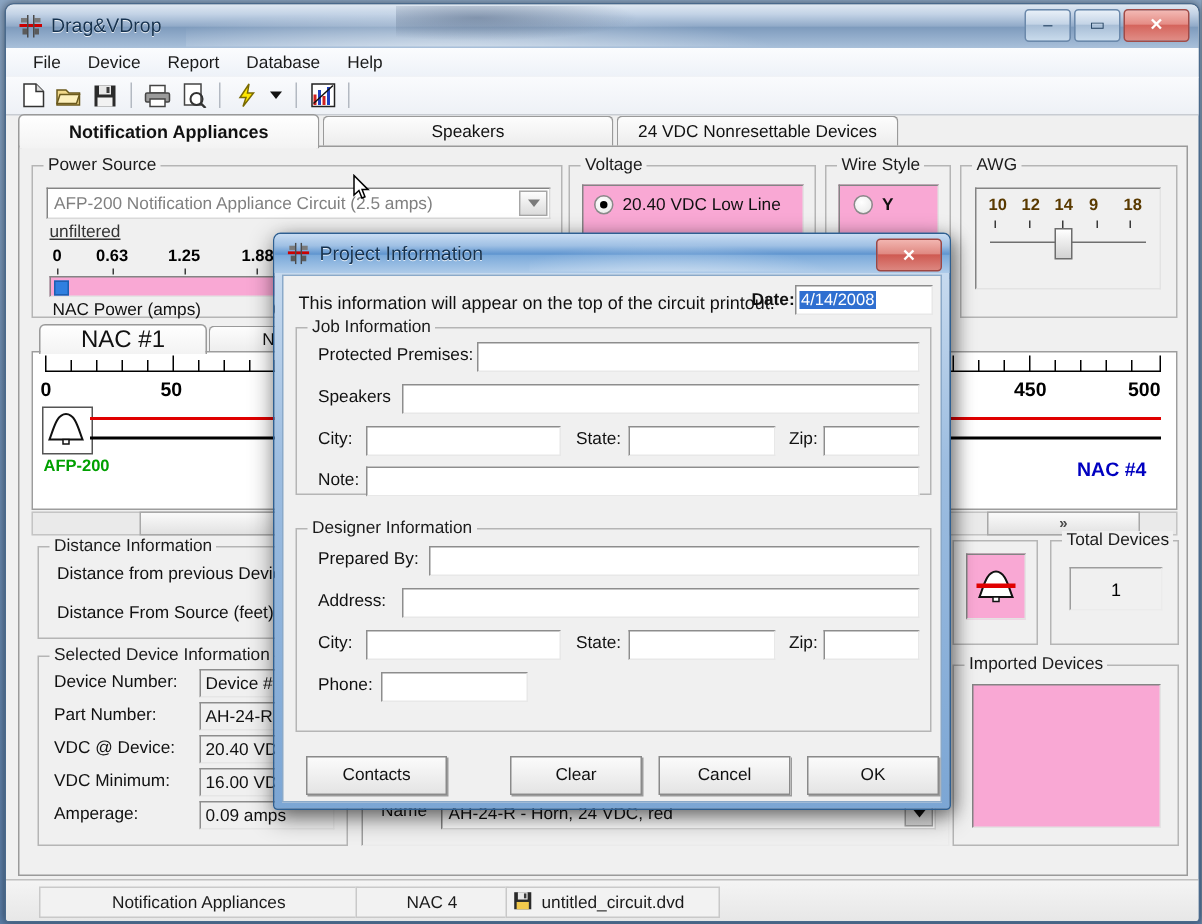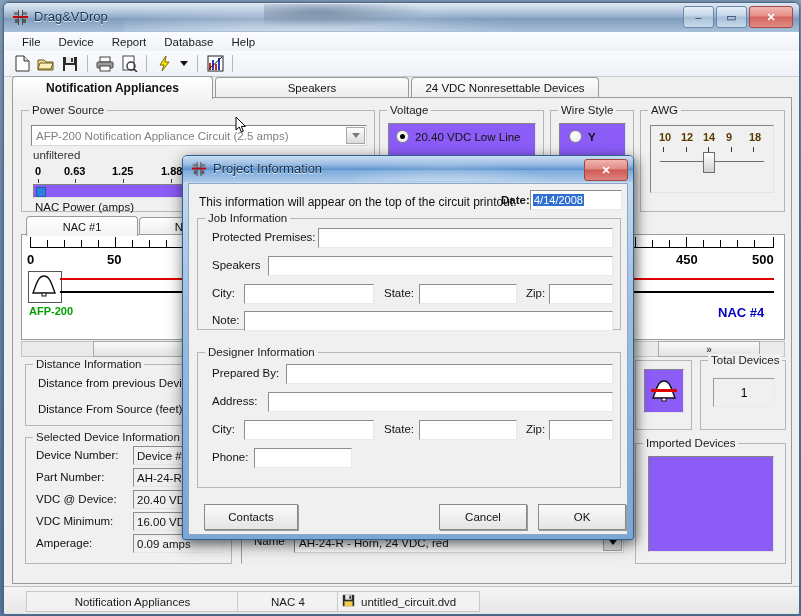--- a/index.html
+++ b/index.html
@@ -89,21 +89,21 @@
     position:absolute;left:8px;top:94px;width:778px;height:485px;
     background:#f0f0f0;border:1px solid #9a9a9a;border-top:1px solid #9a9a9a;
   }
   
   .grp{position:absolute;border:1px solid #b5b5b5;}
   .grp>.cap{
     position:absolute;top:-7px;left:7px;background:#f0f0f0;padding:0 3px;
     font-size:11.5px;color:#1b1b1b;white-space:nowrap;
   }
   .inset{
-    background:#8b5cf6;border:1px solid #848484;
+    background:#f9a8d4;border:1px solid #848484;
     border-right-color:#e3e3e3;border-bottom-color:#e3e3e3;
   }
   .ro{background:#f0f0f0;}
   .sunken{
     border:1px solid #9d9d9d;border-right-color:#ebebeb;border-bottom-color:#ebebeb;
     background:#f0f0f0;
   }
   
   .combo{
     position:absolute;background:#fff;border:1px solid #848484;
@@ -334,21 +334,21 @@
       <div class="grp" style="left:8px;top:12px;width:352px;height:100px;">
         <span class="cap">Power Source</span>
 
         <div class="combo" style="left:9px;top:14px;width:334px;height:19px;">
           <span class="txt">AFP-200 Notification Appliance Circuit (2.5 amps)</span>
           <span class="arrow">
               <span class="caret"></span>
             </span>
         </div>
 
-        <div class="fld" style="left:11px;top:38px;color:#333;">unfiltered</div>
+        <div class="fld" style="left:11px;top:38px;color:#333;text-decoration:underline;">unfiltered</div>
 
         <div class="ticklbl" style="left:13px;top:54px;">0</div>
         <div class="ticklbl" style="left:42px;top:54px;">0.63</div>
         <div class="ticklbl" style="left:90px;top:54px;">1.25</div>
         <div class="ticklbl" style="left:139px;top:54px;">1.88</div>
         <div class="ticklbl" style="left:192px;top:54px;">2.5</div>
 
         <div class="tick" style="left:16px;top:68px;"></div>
         <div class="tick" style="left:53px;top:68px;"></div>
         <div class="tick" style="left:101px;top:68px;"></div>
@@ -397,21 +397,21 @@
           <div class="tick" style="left:57px;top:21px;height:5px;"></div>
           <div class="tick" style="left:80px;top:21px;height:5px;"></div>
           <div class="tick" style="left:102px;top:21px;height:5px;"></div>
 
           <div class="sliderline" style="left:9px;top:35px;width:104px;"></div>
           <div class="thumb" style="left:52px;top:26px;width:10px;height:19px;"></div>
         </div>
       </div>
 
       <div style="position:absolute;left:8px;top:118px;width:352px;height:19px;">
-        <div class="tab sel" style="left:5px;top:0;width:110px;height:19px;font-weight:normal;font-size:11px;">
+        <div class="tab sel" style="left:5px;top:0;width:110px;height:19px;font-weight:normal;font-size:16px;">
           <span>NAC #1</span>
         </div>
         <div class="tab" style="left:118px;top:1px;width:110px;height:18px;">
           <span>NAC #2</span>
         </div>
       </div>
 
       <div class="canvaswrap" style="left:8px;top:136px;width:345px;height:104px;">
         <div class="rulerline" style="top:12px;left:8px;width:337px;"></div>
         <div class="rtick" style="left:8px;top:2px;height:11px;"></div>
@@ -621,19 +621,20 @@
         <div class="dinput" style="left:221px;top:67px;width:96px;height:18px;"></div>
 
         <div class="dlabel" style="left:328px;top:70px;">Zip:</div>
         <div class="dinput" style="left:351px;top:67px;width:62px;height:18px;"></div>
 
         <div class="dlabel" style="left:14px;top:98px;">Phone:</div>
         <div class="dinput" style="left:56px;top:95px;width:96px;height:18px;"></div>
       </div>
 
       <div class="dlgbtn" style="left:15px;top:320px;width:92px;">Contacts</div>
+      <div class="dlgbtn" style="left:151px;top:320px;width:86px;">Clear</div>
       <div class="dlgbtn" style="left:250px;top:320px;width:86px;">Cancel</div>
       <div class="dlgbtn" style="left:349px;top:320px;width:86px;">OK</div>
 
     </div>
   </div>
 
 </div>
 
 </body></html>

